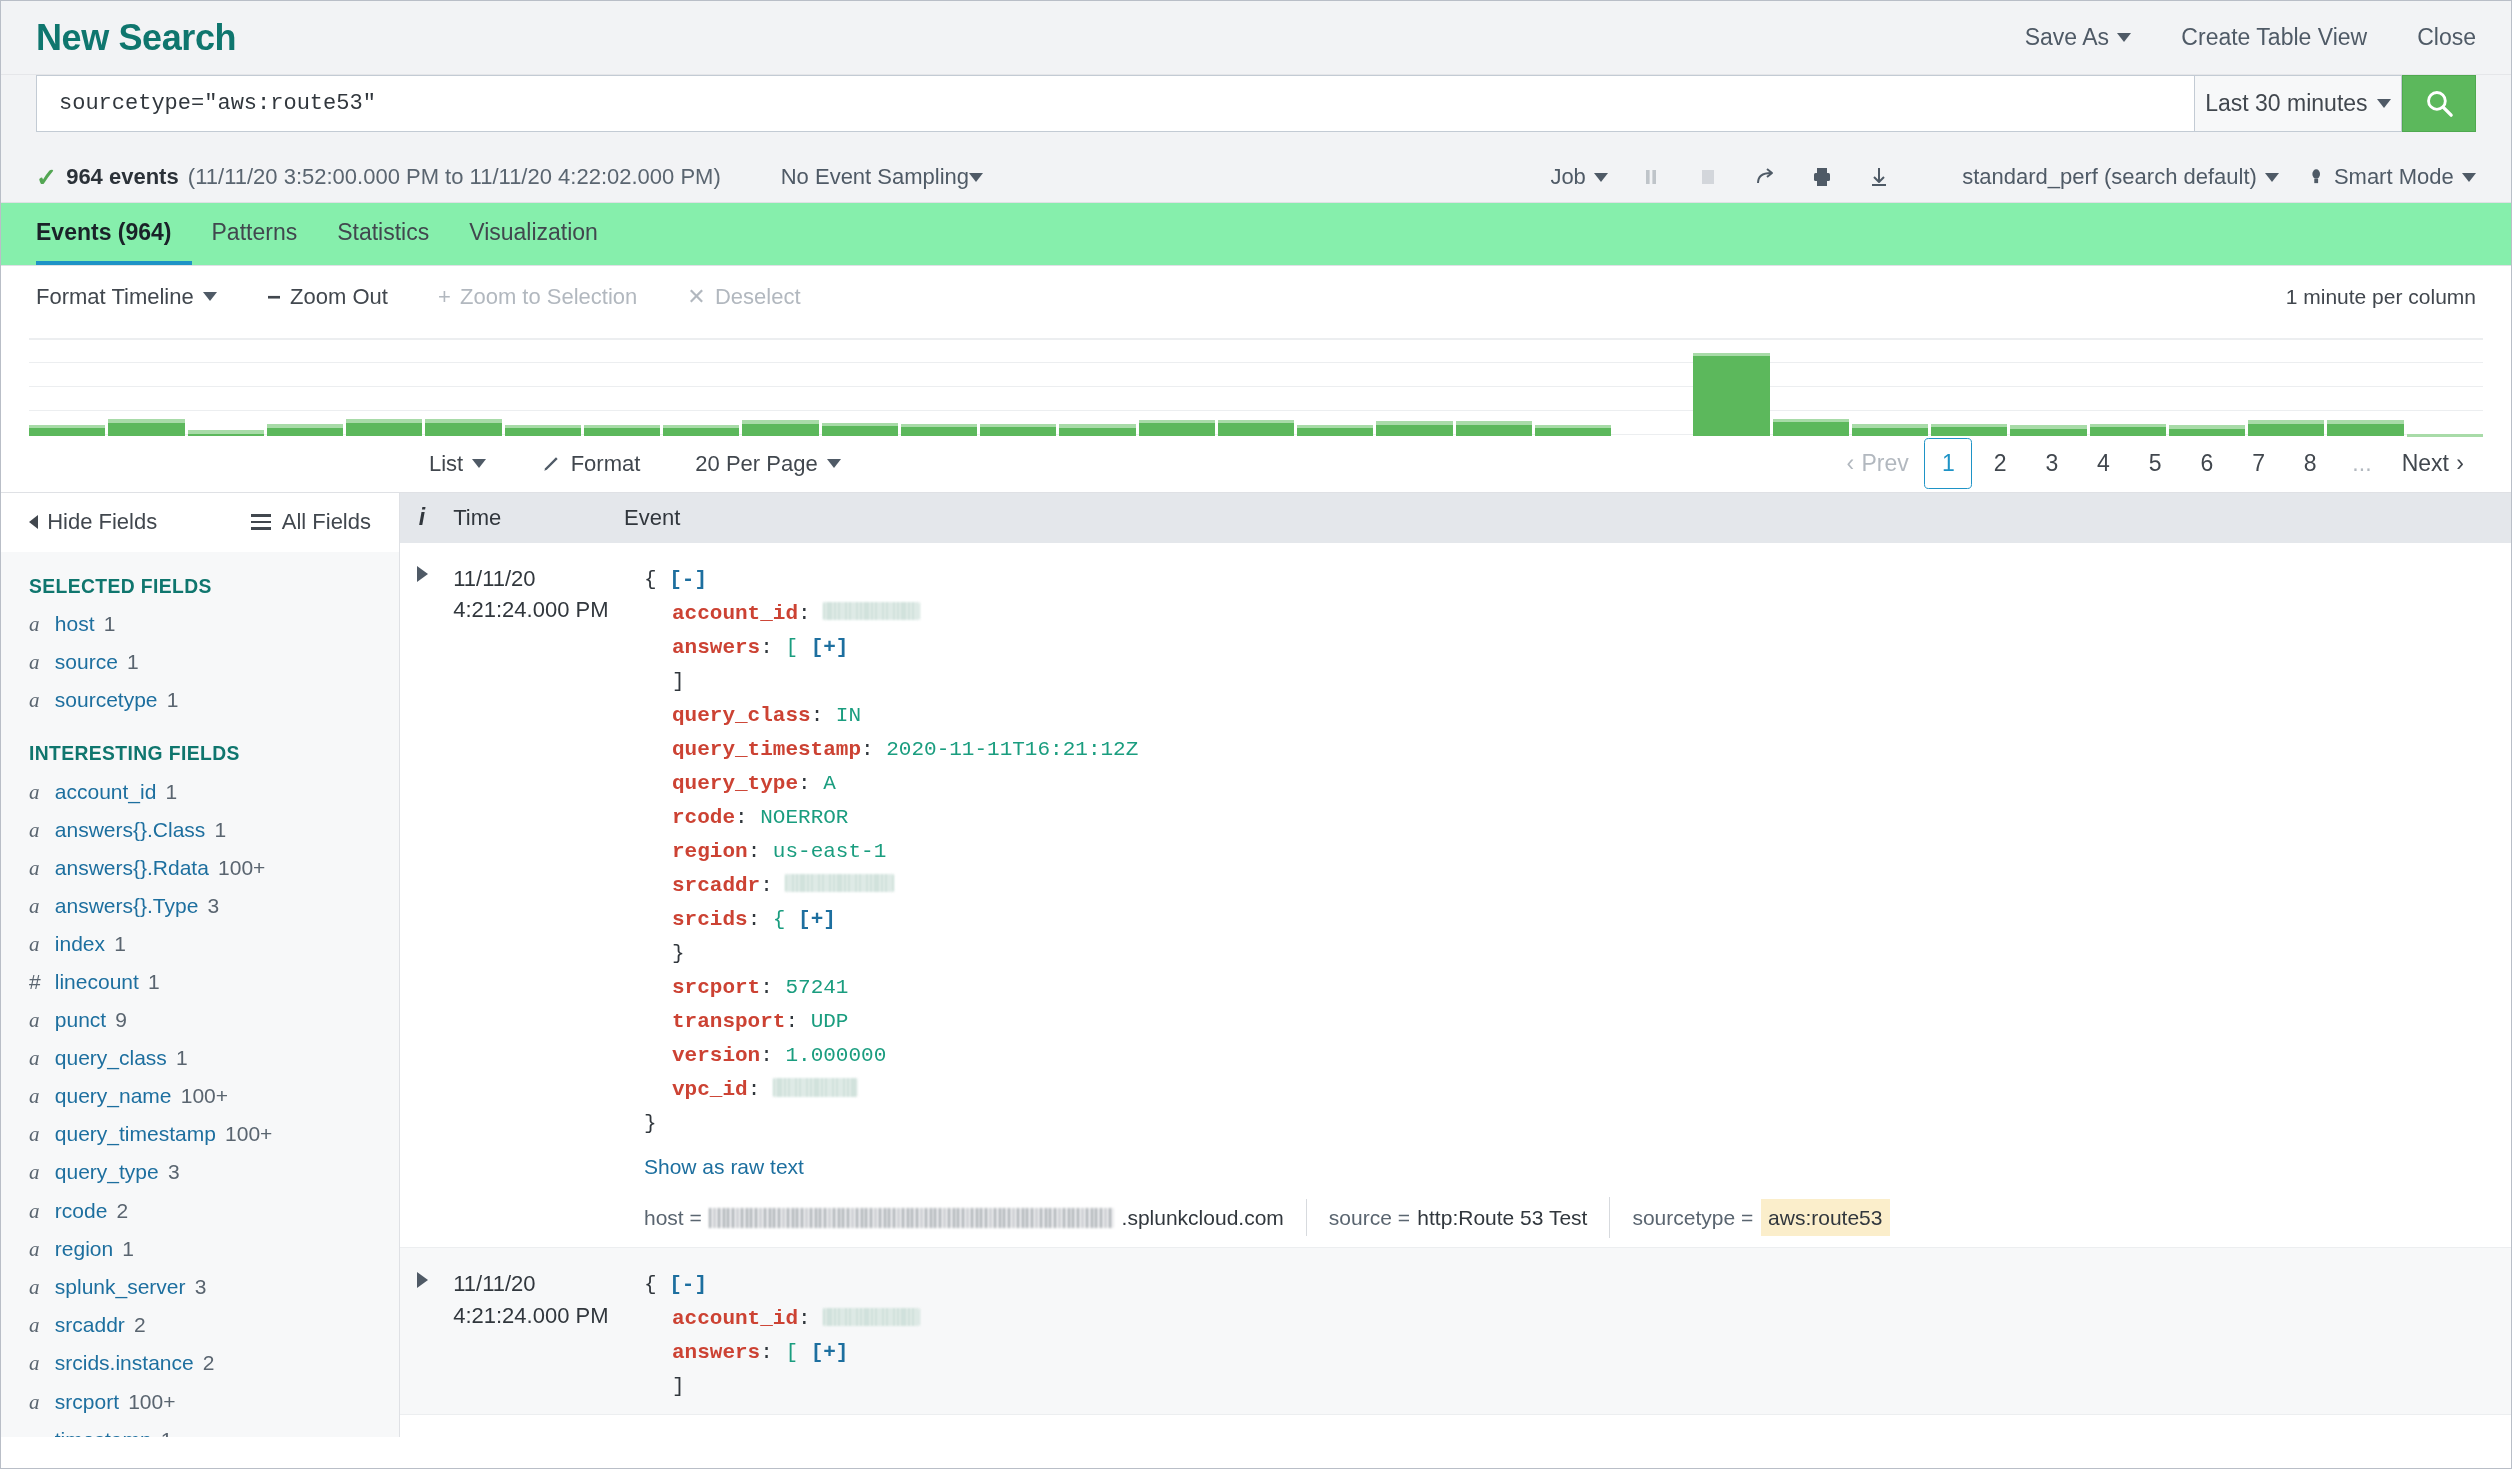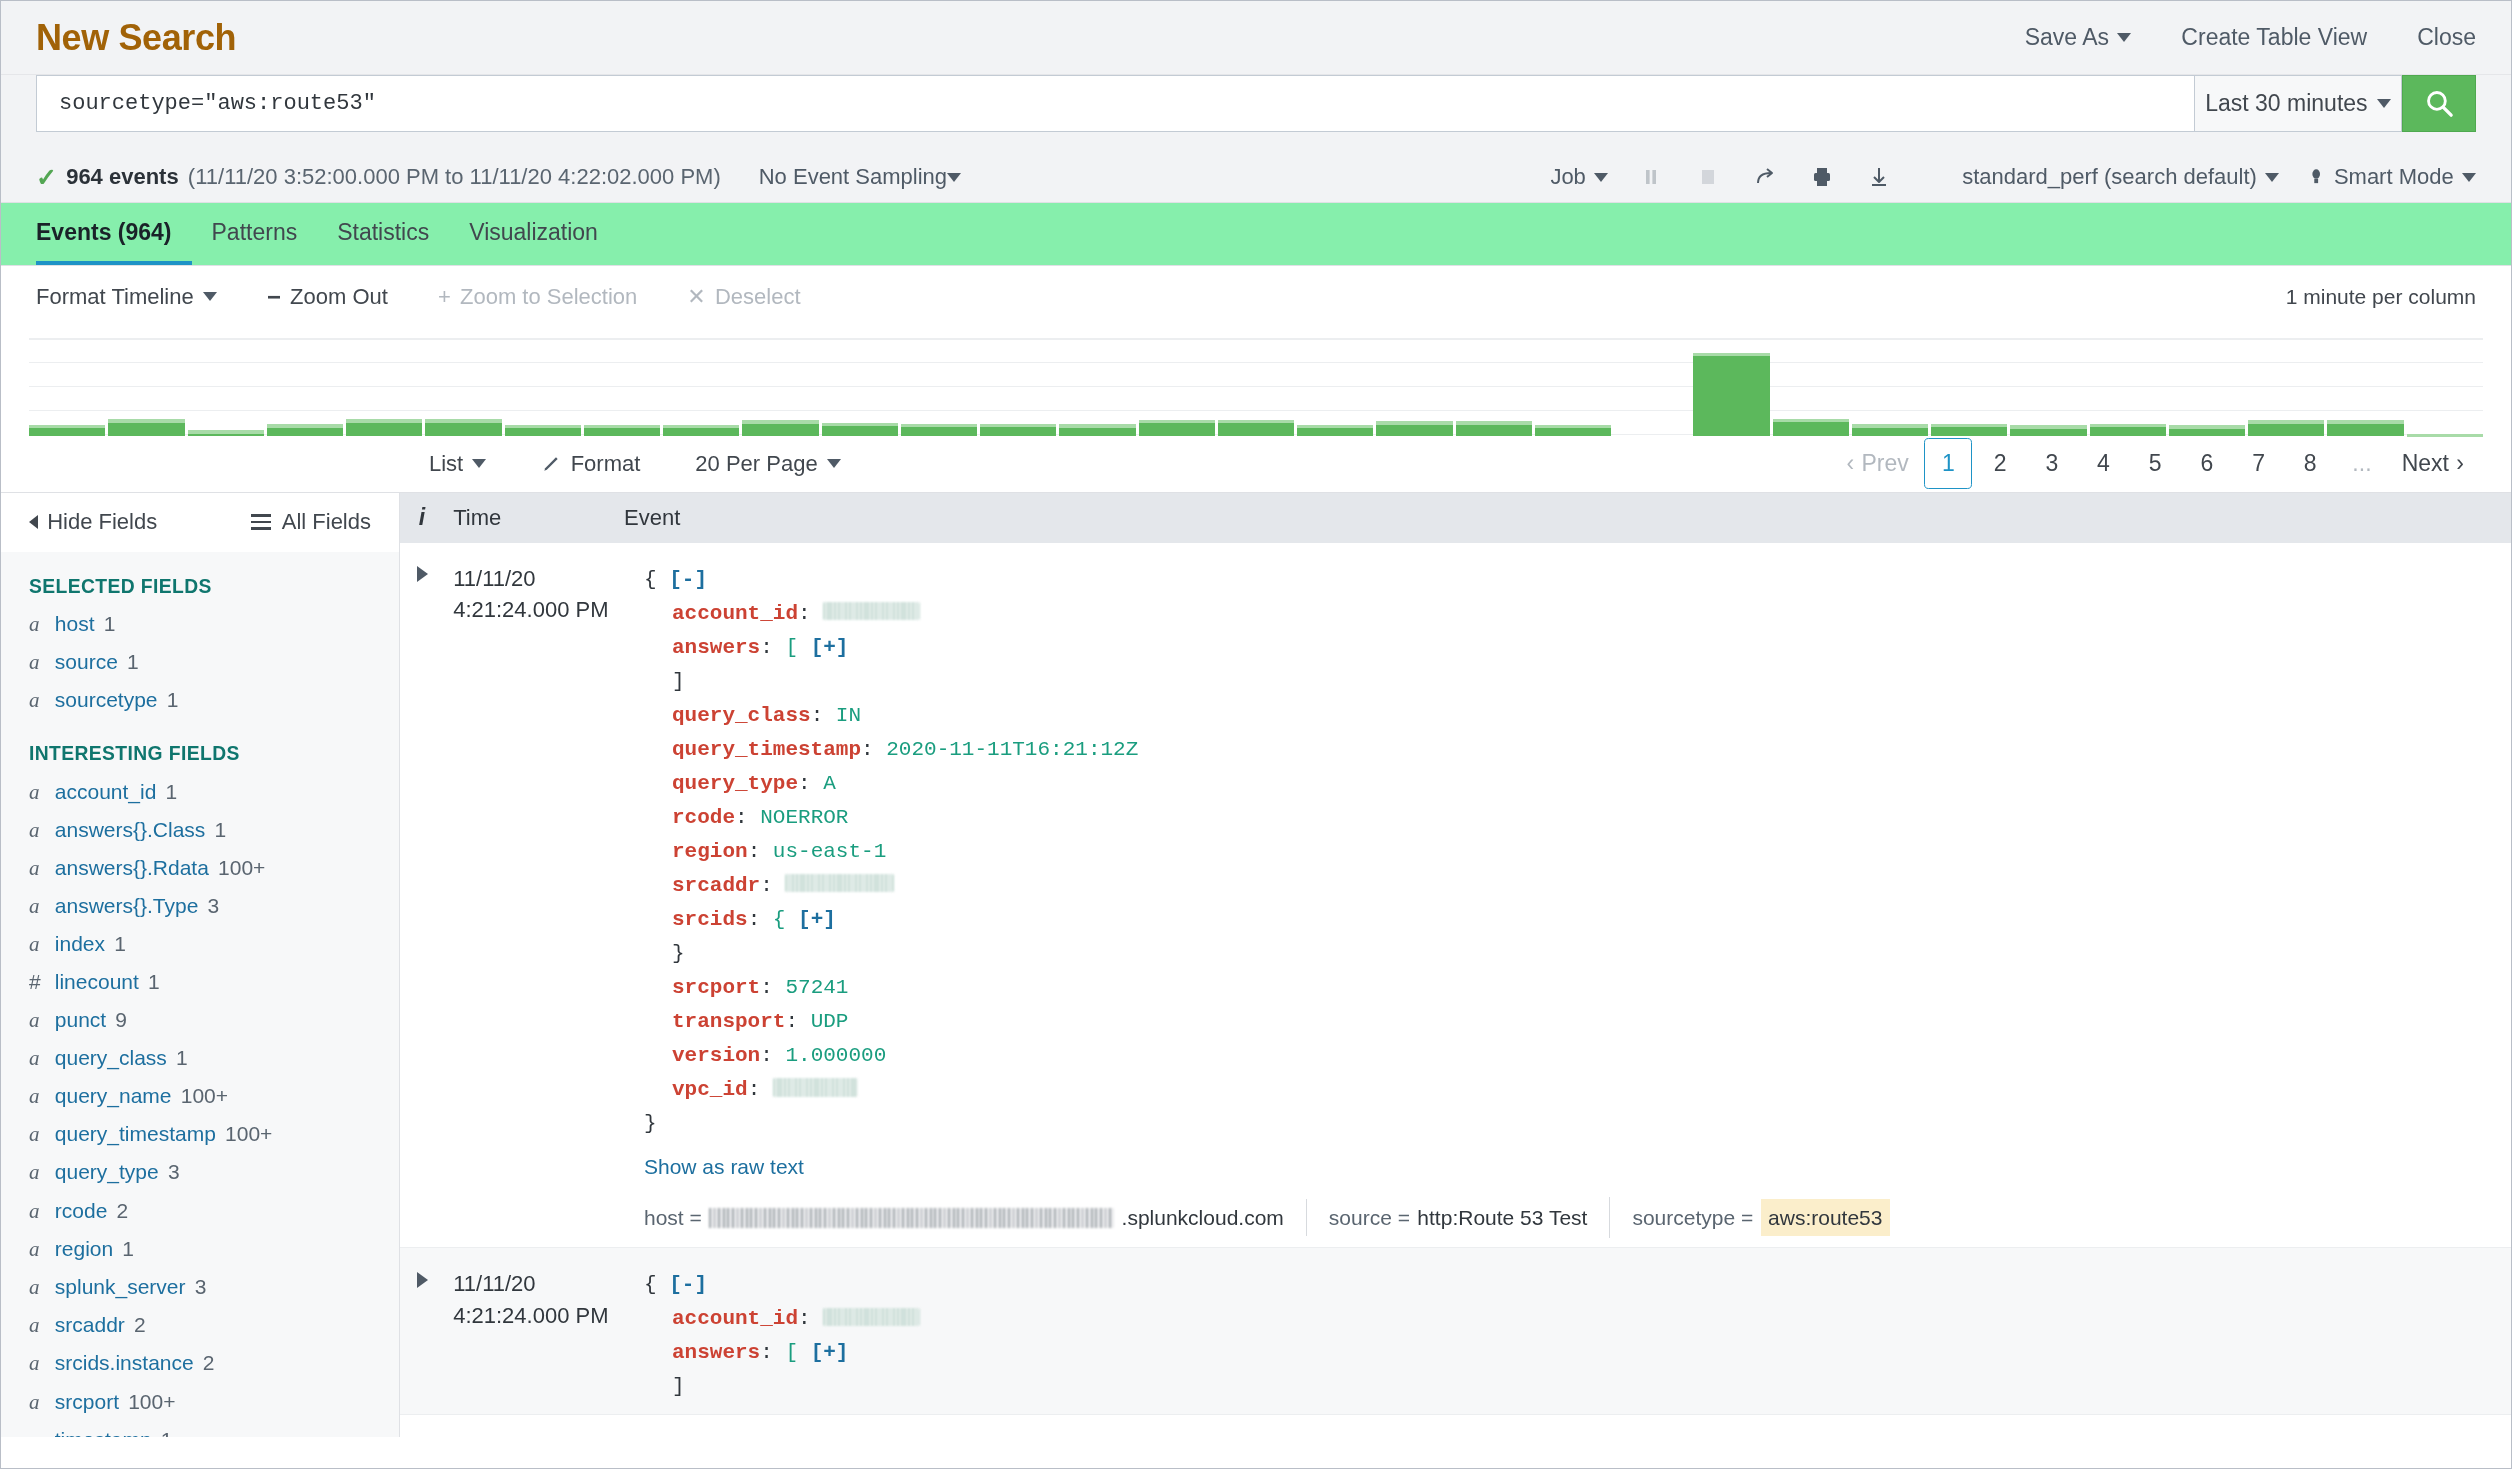--- a/index.html
+++ b/index.html
@@ -19,21 +19,21 @@
 
   
   .header {
     background: #f2f3f5;
     height: 74px;
     display: flex; align-items: center;
     padding: 0 35px;
     border-bottom: 0.9px solid #e5e6e9;
   }
   .page-title {
-    font-size: 36px; font-weight: bold; color: #a16207;
+    font-size: 36px; font-weight: bold; color: #0f766e;
     letter-spacing: -0.4px;
   }
   .header-actions {
     margin-left: auto;
     display: flex; align-items: center; gap: 50px;
     font-size: 23px; color: #4f5a66;
   }
   .header-actions .item { cursor: pointer; display: flex; align-items: center; gap: 8.3px; white-space: nowrap; }
   .caret-down {
     width: 0; height: 0;
@@ -85,21 +85,21 @@
     height: 51px;
     display: flex; align-items: center;
     padding: 0 35px;
     border-bottom: 0.9px solid #dfe1e5;
     font-size: 22px; color: #4f5a66;
   }
   .events-count { display: flex; align-items: center; gap: 9.2px; }
   .check-green { color: #53a653; font-size: 25px; font-weight: bold; }
   .events-count b { color: #2b3138; font-weight: bold; }
   .events-count .range { color: #5a6570; }
-  .sampling { margin-left: 38px; display: flex; align-items: center; gap: 0; cursor: pointer; }
+  .sampling { margin-left: 60px; display: flex; align-items: center; gap: 0; cursor: pointer; }
   .jobbar-right { margin-left: auto; display: flex; align-items: center; gap: 28px; }
   .jobbar-right .item { display: flex; align-items: center; gap: 8.3px; cursor: pointer; white-space: nowrap; }
   .ico-btn { width: 29px; height: 29px; display: flex; align-items: center; justify-content: center; cursor: pointer; }
   .ico-btn.disabled { opacity: .42; }
   .ico-btn svg { width: 24px; height: 24px; }
   .sep-space { width: 13px; }
 
   
   .tabs {
     display: flex; align-items: flex-end;

